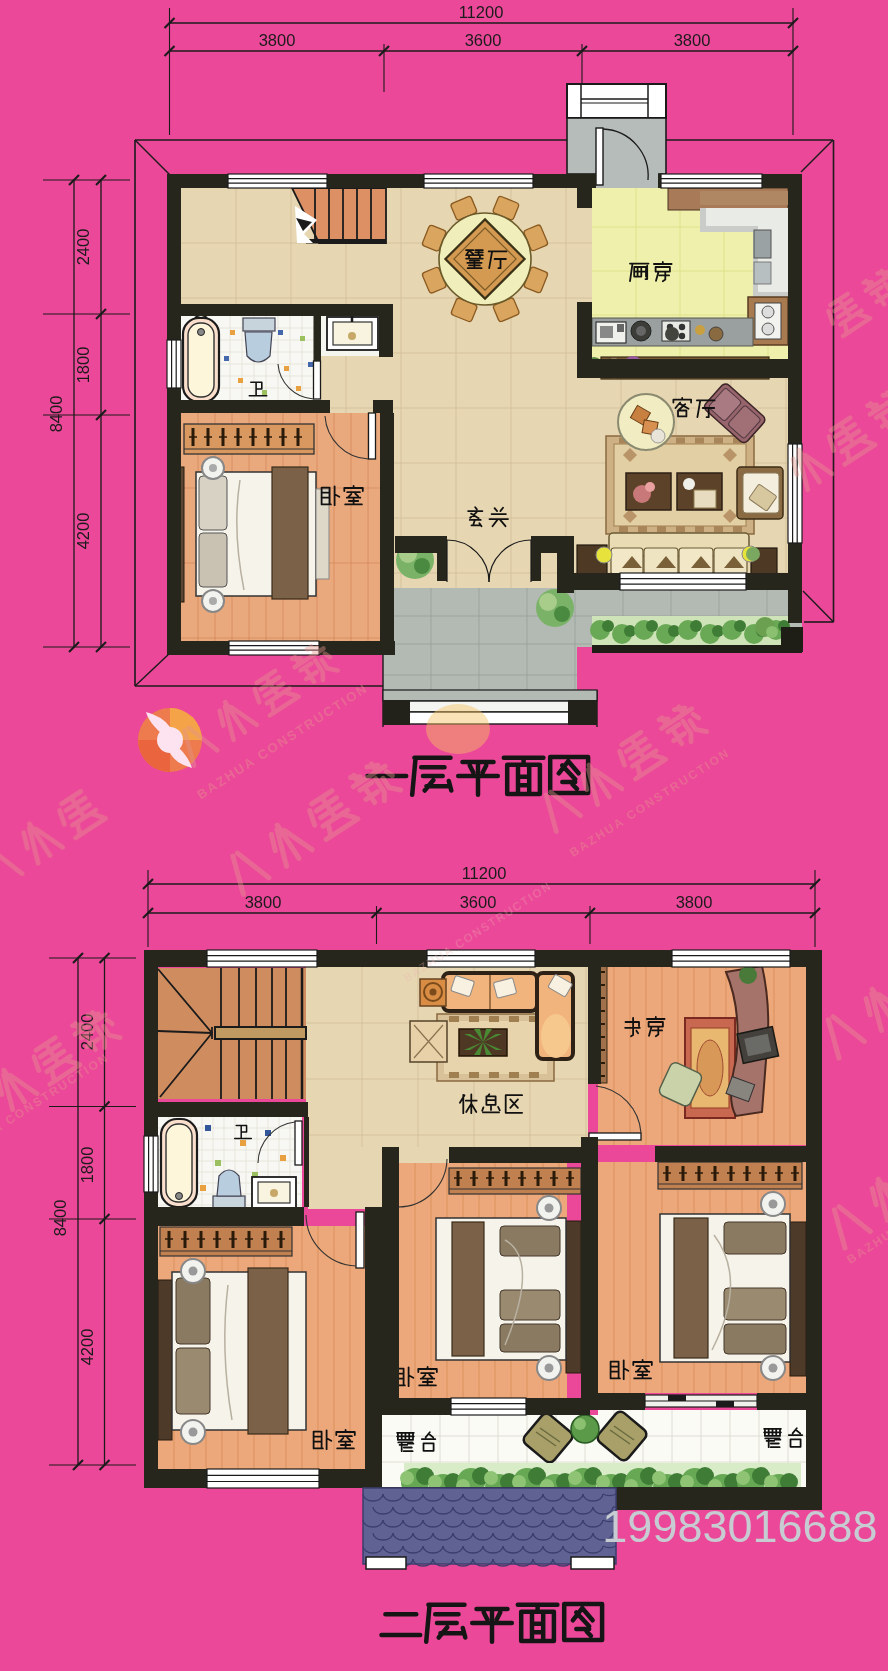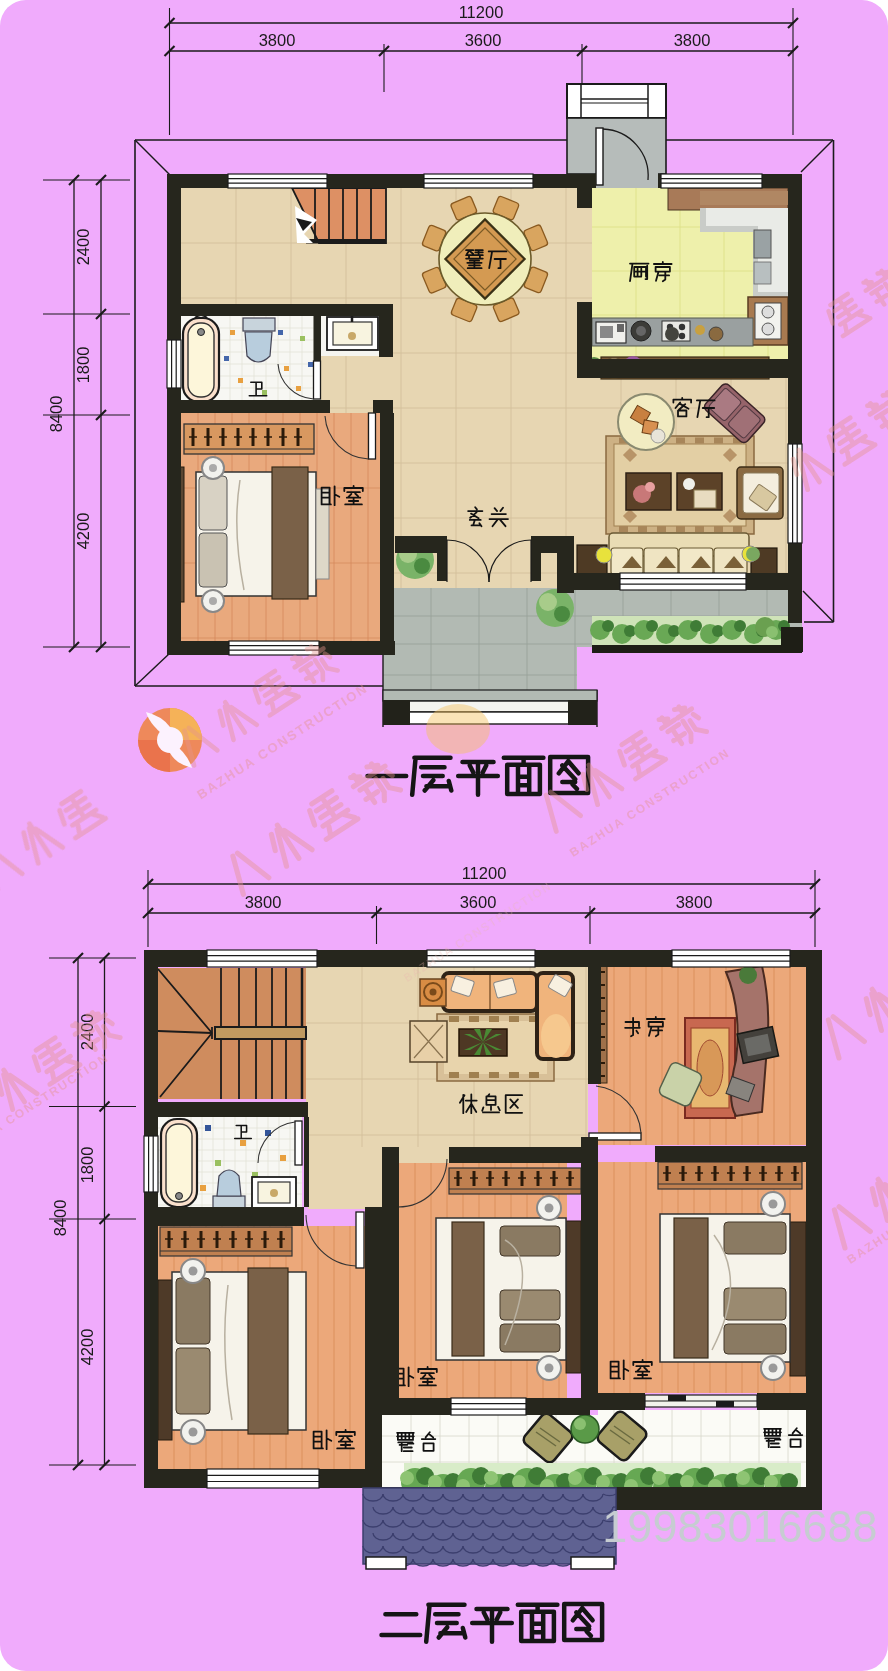--- a/index.html
+++ b/index.html
@@ -1,14 +1,14 @@
 <!DOCTYPE html>
 <html><head><meta charset="utf-8"><title>floorplan</title>
 <style>html,body{margin:0;padding:0;background:#ffffff;font-family:"Liberation Sans",sans-serif;}
-#page{width:888px;height:1671px;position:relative;background:#f0abfc;overflow:hidden;border-radius:26px;}</style></head>
+#page{width:888px;height:1671px;position:relative;background:#ec4899;overflow:hidden;}</style></head>
 <body>
 <div id="page">
 <svg width="888" height="1671" viewBox="0 0 888 1671" xmlns="http://www.w3.org/2000/svg">
 
 <g>
 <text x="481.0" y="18.0" font-size="16.5" fill="#1b1b1b" text-anchor="middle" font-family="Liberation Sans, sans-serif">11200</text>
 <line x1="169.5" y1="23.0" x2="793.0" y2="23.0" stroke="#1b1b1b" stroke-width="1.3"></line>
 <line x1="164.5" y1="28.0" x2="174.5" y2="18.0" stroke="#1b1b1b" stroke-width="2.2"></line>
 <line x1="788.0" y1="28.0" x2="798.0" y2="18.0" stroke="#1b1b1b" stroke-width="2.2"></line>
 <text x="277.0" y="46.0" font-size="16.5" fill="#1b1b1b" text-anchor="middle" font-family="Liberation Sans, sans-serif">3800</text>

